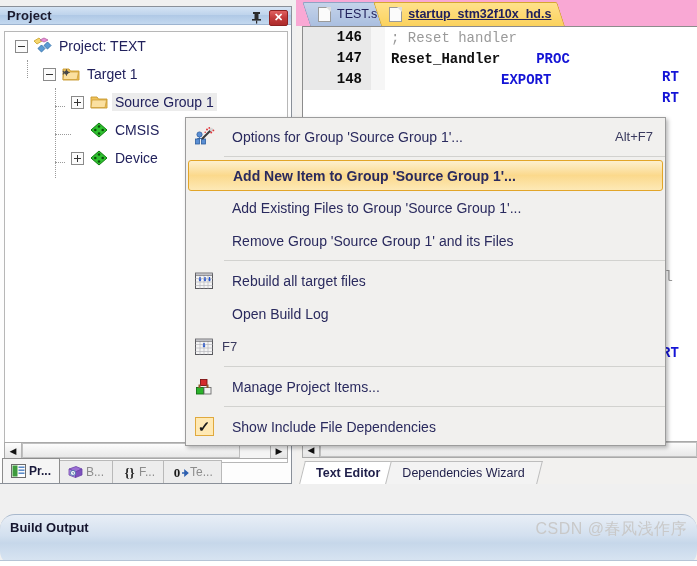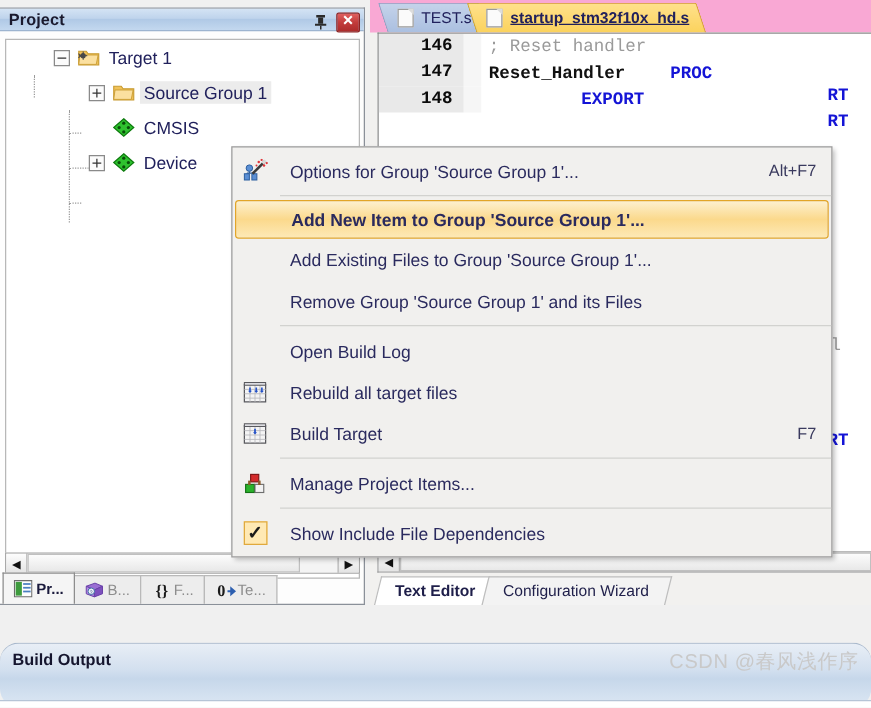--- a/index.html
+++ b/index.html
@@ -396,20 +396,32 @@
     </div>
 
     <div id="project-tree-area">
 
       <div class="dotline-v" style="left:22px; top:28px; height:18px;"></div>
       <div class="dotline-v" style="left:50px; top:56px; height:90px;"></div>
       <div class="dotline-h" style="left:50px; top:74px; width:10px;"></div>
       <div class="dotline-h" style="left:50px; top:102px; width:16px;"></div>
       <div class="dotline-h" style="left:50px; top:130px; width:10px;"></div>
 
+      <div class="tree-row depth0">
+        <div class="expander"></div>
+        <div class="tree-icon">
+          <svg width="20" height="18" viewBox="0 0 20 18">
+            <polygon points="1,4 6,1 9,4 4,7" fill="#f5d76e" stroke="#c9a227" stroke-width="0.8"></polygon>
+            <polygon points="11,1 15,3 11,5 7,3" fill="#e88fd8" stroke="#b05fa0" stroke-width="0.8"></polygon>
+            <rect x="12" y="6" width="5" height="5" fill="#5b9bd5" stroke="#2e6ca4" stroke-width="0.8" transform="rotate(45 14.5 8.5)"></rect>
+            <rect x="6" y="9" width="5" height="5" fill="#5b9bd5" stroke="#2e6ca4" stroke-width="0.8" transform="rotate(45 8.5 11.5)"></rect>
+          </svg>
+        </div>
+        <span class="tree-label">Project: TEXT</span>
+      </div>
 
       <div class="tree-row depth1">
         <div class="expander"></div>
         <div class="tree-icon">
           <svg width="20" height="18" viewBox="0 0 20 18">
             <path d="M2,4 L8,4 L9.5,6 L18,6 L18,15 L2,15 Z" fill="#f0c259" stroke="#c89a30" stroke-width="0.9"></path>
             <path d="M3,7 L17.5,7 L16,14.5 L2,14.5 Z" fill="#fbe0a0" stroke="#c89a30" stroke-width="0.7"></path>
             <g fill="#4a4a4a">
               <circle cx="5.5" cy="7.5" r="2.1"></circle>
               <rect x="5.1" y="4.2" width="0.9" height="6.6"></rect>
@@ -538,21 +550,21 @@
       </div>
       <div class="code-line">
         <span class="gutter">147</span>
         <span class="gutter-gap"></span>
         <span class="code-text c-plain">Reset_Handler</span>
         <span class="c-kw" style="margin-left:36px">PROC</span>
       </div>
       <div class="code-line">
         <span class="gutter">148</span>
         <span class="gutter-gap"></span>
-        <span class="c-kw" style="margin-left:80px">EXPORT</span>
+        <span class="c-kw" style="margin-left:116px">EXPORT</span>
       </div>
     </div>
 
     <div id="code-peek">
       <span class="peek c-kw" style="left:66px; top:22px;">RT</span>
       <span class="peek c-kw" style="left:66px; top:43px;">RT</span>
       <span class="peek c-comment" style="left:60px; top:222px;">dl</span>
       <span class="peek c-kw" style="left:66px; top:298px;">RT</span>
       <span class="peek c-plain" style="left:18px; top:390px; color:#b9b9b9;">159</span>
     </div>
@@ -564,21 +576,21 @@
       </div>
     </div>
 
     <div id="bottom-editor-tabs">
       <div class="vtab active">
         <span class="skew2"></span>
         <span class="vl">Text Editor</span>
       </div>
       <div class="vtab">
         <span class="skew2"></span>
-        <span class="vl">Configuration Wizard</span>
+        <span class="vl">Dependencies Wizard</span>
       </div>
     </div>
   </div>
 
   <div id="context-menu">
     <div id="menu-gutter"></div>
 
     <div class="mi">
       <span class="mico">
         <span class="ico-wand">
@@ -613,26 +625,20 @@
       <span class="mtext">Add Existing Files to Group 'Source Group 1'...</span>
       <span class="mshort"></span>
     </div>
 
     <div class="mi">
       <span class="mico"></span>
       <span class="mtext">Remove Group 'Source Group 1' and its Files</span>
       <span class="mshort"></span>
     </div>
     <div class="msep"></div>
-
-    <div class="mi">
-      <span class="mico"></span>
-      <span class="mtext">Open Build Log</span>
-      <span class="mshort"></span>
-    </div>
 
     <div class="mi">
       <span class="mico">
         <span class="ico-build">
           <svg width="20" height="18" viewBox="0 0 20 18">
             <rect x="1.5" y="2.5" width="17" height="14" fill="#f4f4f4" stroke="#59595e" stroke-width="1"></rect>
             <g stroke="#b8b8bd" stroke-width="0.7">
               <line x1="1.5" y1="6.5" x2="18.5" y2="6.5"></line>
               <line x1="1.5" y1="10" x2="18.5" y2="10"></line>
               <line x1="1.5" y1="13.5" x2="18.5" y2="13.5"></line>
@@ -652,41 +658,46 @@
               <line x1="15.5" y1="5" x2="15.5" y2="8.4"></line>
             </g>
           </svg>
         </span>
       </span>
       <span class="mtext">Rebuild all target files</span>
       <span class="mshort"></span>
     </div>
 
     <div class="mi">
+      <span class="mico"></span>
+      <span class="mtext">Open Build Log</span>
+      <span class="mshort"></span>
+    </div>
+
+    <div class="mi">
       <span class="mico">
         <span class="ico-build">
           <svg width="20" height="18" viewBox="0 0 20 18">
             <rect x="1.5" y="2.5" width="17" height="14" fill="#f4f4f4" stroke="#59595e" stroke-width="1"></rect>
             <g stroke="#b8b8bd" stroke-width="0.7">
               <line x1="1.5" y1="6.5" x2="18.5" y2="6.5"></line>
               <line x1="1.5" y1="10" x2="18.5" y2="10"></line>
               <line x1="1.5" y1="13.5" x2="18.5" y2="13.5"></line>
               <line x1="6" y1="2.5" x2="6" y2="16.5"></line>
               <line x1="10" y1="2.5" x2="10" y2="16.5"></line>
               <line x1="14" y1="2.5" x2="14" y2="16.5"></line>
             </g>
             <rect x="1.5" y="1" width="17" height="2.2" fill="#dcdce0" stroke="#59595e" stroke-width="0.8"></rect>
             <g fill="#2452c8">
               <path d="M8.4,7.8 L10,9.6 L11.6,7.8 Z"></path>
             </g>
             <line x1="10" y1="5" x2="10" y2="8.6" stroke="#2452c8" stroke-width="1.4"></line>
           </svg>
         </span>
       </span>
-      <span class="mtext">Build Target</span>
       <span class="mshort">F7</span>
     </div>
     <div class="msep"></div>
 
     <div class="mi">
       <span class="mico">
         <span class="ico-manage">
           <svg width="19" height="18" viewBox="0 0 19 18">
             <rect x="5.5" y="1.5" width="6.5" height="6" fill="#d42b2b" stroke="#7d1313" stroke-width="0.9"></rect>
             <rect x="1.5" y="9.5" width="7" height="6.5" fill="#2bb22b" stroke="#136f13" stroke-width="0.9"></rect>

